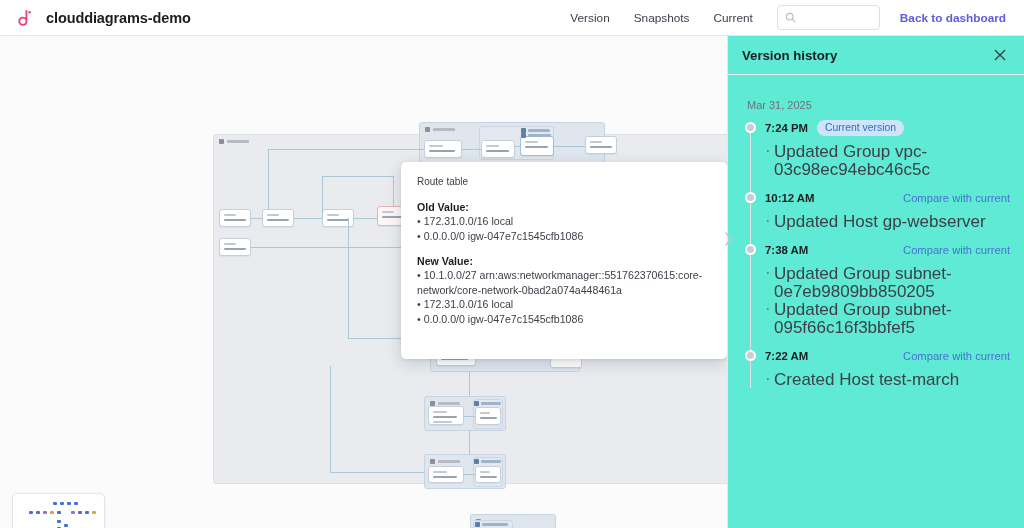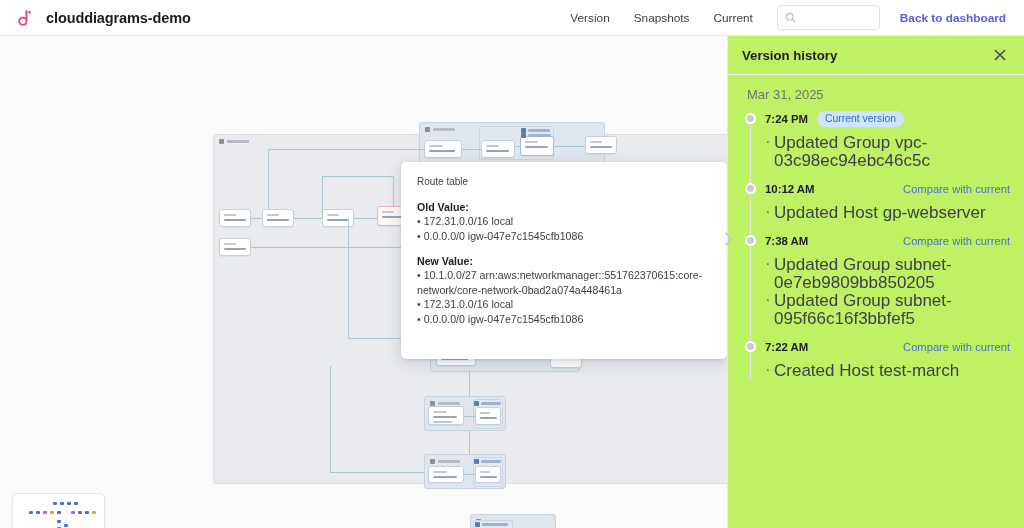--- a/index.html
+++ b/index.html
@@ -141,36 +141,36 @@
   .dc-gap { height: 11px; }
   .dc-li {
     font-size: 10.6px; color: #3d4049; line-height: 14.5px;
     word-break: break-word;
   }
 
   
   .panel {
     position: absolute; top: 36px; left: 727px;
     width: 297px; height: 492px;
-    background: #bef264;
+    background: #5eead4;
     border-left: 1px solid #e6e7ea;
     z-index: 30;
   }
   .panel-head {
     height: 39px; border-bottom: 1px solid #eceef1;
     display: flex; align-items: center;
     padding: 0 16px 0 14px;
   }
   .panel-title { font-size: 13.2px; font-weight: 700; color: #1c1d21; }
   .panel-close {
     margin-left: auto; cursor: pointer; color: #3d4049;
     width: 16px; height: 16px; display: flex; align-items: center; justify-content: center;
   }
   .panel-body { padding: 12px 14px 0 14px; }
-  .day-label { font-size: 13px; color: #6e727b; margin: 0 0 8px 5px; }
+  .day-label { font-size: 11px; color: #6e727b; margin: 12px 0 8px 5px; }
   .tl { position: relative; }
   .tl-rail {
     position: absolute; left: 8px; top: 8px; bottom: 10px;
     width: 1px; background: #e1e3e7;
   }
   .ver { position: relative; padding-left: 23px; margin-bottom: 1px; }
   .ver-dot {
     position: absolute; left: 3px; top: 3px;
     width: 11px; height: 11px; border-radius: 50%;
     background: #c9ccd2; border: 2px solid #ffffff;

